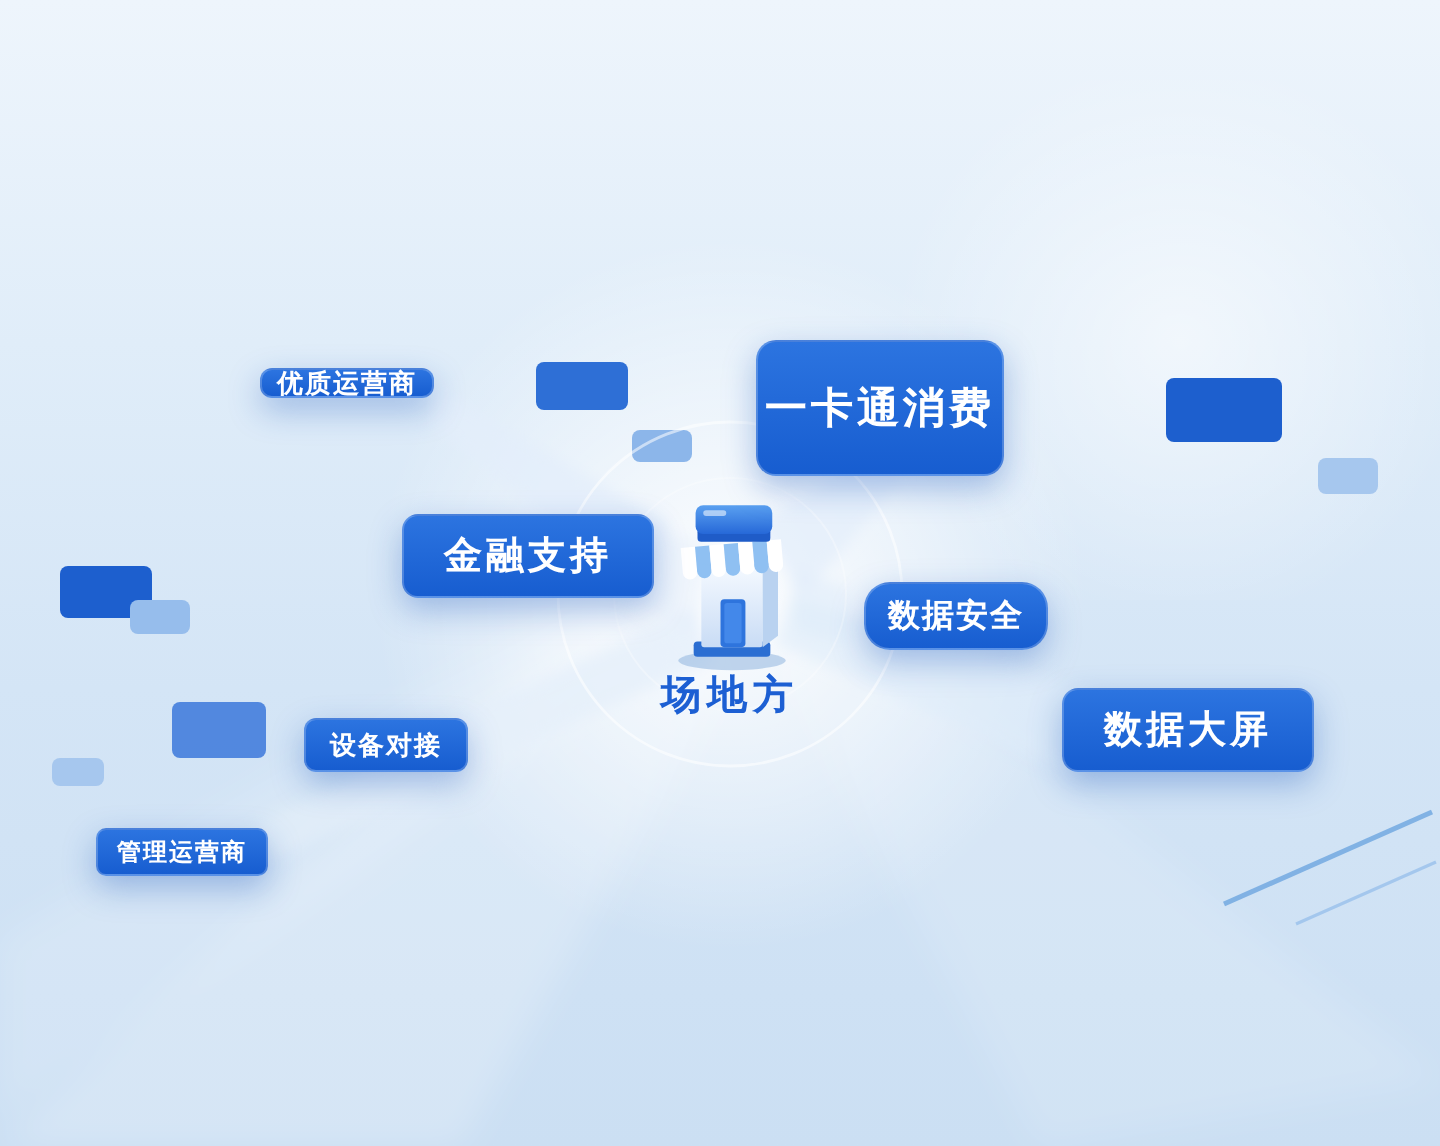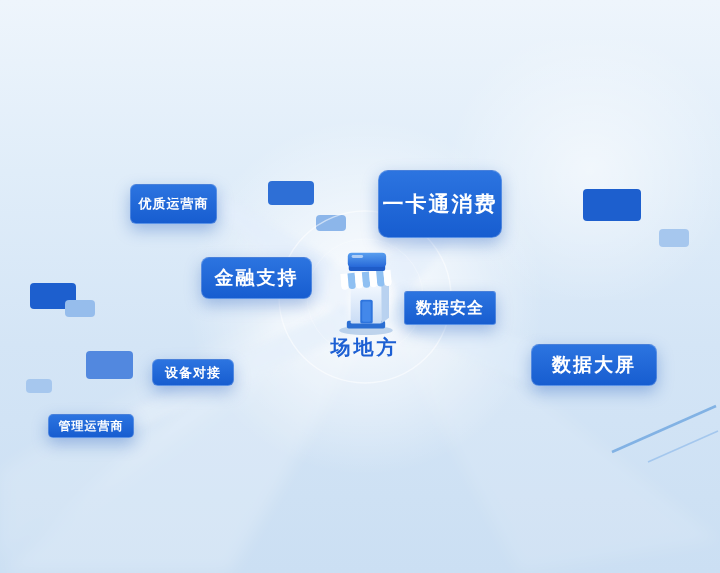--- a/index.html
+++ b/index.html
@@ -54,24 +54,24 @@
     align-items: center;
     justify-content: center;
     color: #ffffff;
     font-weight: bold;
     background: linear-gradient(180deg, #2c74e0 0%, #175dd0 100%);
     border: 1px solid rgba(255,255,255,0.22);
     box-shadow: 0 6px 16px rgba(26, 86, 185, 0.35);
     white-space: nowrap;
     letter-spacing: 1px;
   }
-  .n-quality   { left: 130px; top: 184px; width: 87px; height: 40px; font-size: 13px; border-radius: 6px; }
+  .n-quality   { left: 130px; top: 184px; width: 87px; height: 15px; font-size: 13px; border-radius: 6px; }
   .n-card      { left: 378px; top: 170px; width: 124px; height: 68px; font-size: 21px; border-radius: 10px; letter-spacing: 2px; }
-  .n-finance   { left: 201px; top: 257px; width: 111px; height: 42px; font-size: 19px; border-radius: 8px; letter-spacing: 2px; }
-  .n-security  { left: 404px; top: 291px; width: 92px;  height: 34px; font-size: 16px; border-radius: 3px; }
+  .n-finance   { left: 201px; top: 257px; width: 126px; height: 42px; font-size: 19px; border-radius: 8px; letter-spacing: 2px; }
+  .n-security  { left: 432px; top: 291px; width: 92px;  height: 34px; font-size: 16px; border-radius: 13px; }
   .n-screen    { left: 531px; top: 344px; width: 126px; height: 42px; font-size: 19px; border-radius: 8px; letter-spacing: 2px; }
   .n-device    { left: 152px; top: 359px; width: 82px;  height: 27px; font-size: 13px; border-radius: 6px; }
   .n-manage    { left: 48px;  top: 414px; width: 86px;  height: 24px; font-size: 12px; border-radius: 5px; }
   
   .hub-icon {
     position: absolute;
     left: 320px; top: 245px;
     width: 92px; height: 92px;
   }
   .hub-label {

